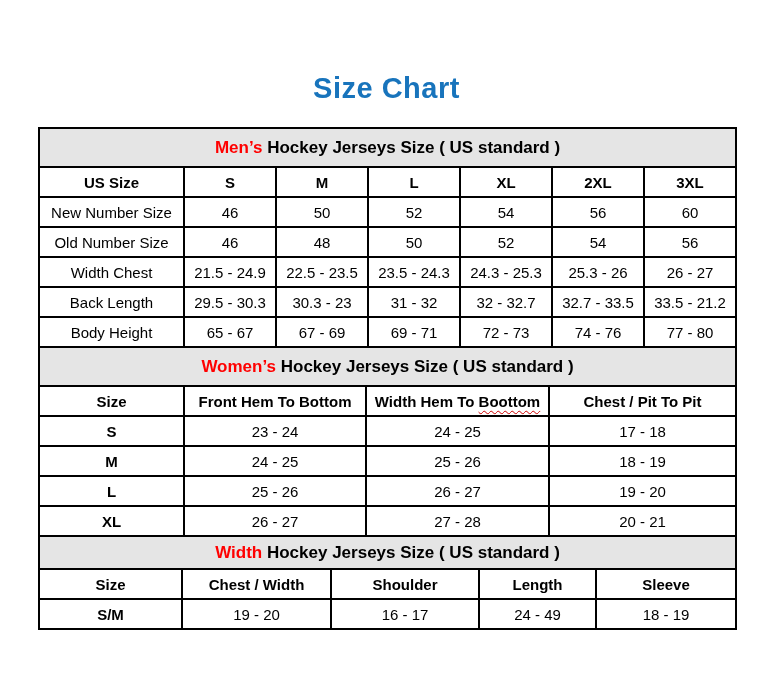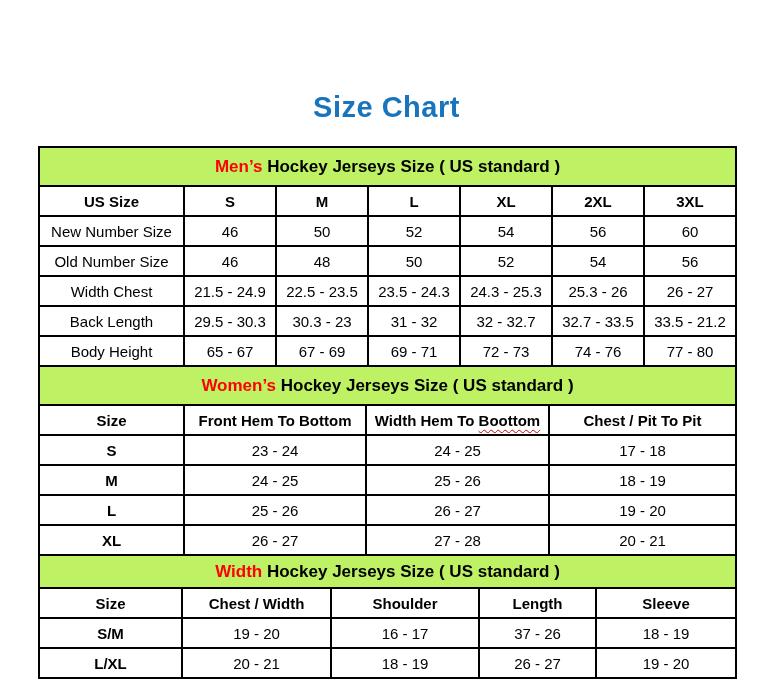--- a/index.html
+++ b/index.html
@@ -2,21 +2,21 @@
 <html><head>
 <meta charset="utf-8">
 <style>
   html, body { margin: 0; padding: 0; background: #ffffff; }
   body {
     width: 776px; height: 692px;
     font-family: "Liberation Sans", sans-serif;
     color: #000;
     overflow: hidden;
   }
-  .wrap { padding-top: 91px; margin-left: 38px; width: 697px; }
+  .wrap { padding-top: 72px; margin-left: 38px; width: 697px; }
   .page-title {
     margin: 0 0 22px 0;
     text-align: center;
     font-size: 29px;
     font-weight: bold;
     color: #1874bc;
     letter-spacing: 0.5px;
   }
   table {
     border-collapse: collapse;
@@ -26,21 +26,21 @@
   table + table { margin-top: -2px; }
   th, td {
     border: 2px solid #000;
     text-align: center;
     vertical-align: middle;
     padding: 0;
     overflow: hidden;
     white-space: nowrap;
   }
   tr.banner td {
-    background: #bef264;
+    background: #e5e5e5;
     height: 37px;
     font-size: 17px;
     font-weight: bold;
   }
   tr.banner.short td { height: 31px; }
   .red { color: #ff0000; }
   th { height: 28px; font-size: 15px; font-weight: bold; }
   td.cell { height: 28px; font-size: 15px; font-weight: normal; }
   td.rowlabel { height: 28px; font-size: 15px; font-weight: normal; margin-top: 32px; }
   td.rowlabel.bold { font-weight: bold; }
@@ -196,26 +196,19 @@
       <th>Size</th>
       <th>Chest / Width</th>
       <th>Shoulder</th>
       <th>Length</th>
       <th>Sleeve</th>
     </tr>
     <tr>
       <td class="rowlabel bold">S/M</td>
       <td class="cell">19 - 20</td>
       <td class="cell">16 - 17</td>
-      <td class="cell">37 - 26</td>
+      <td class="cell">24 - 49</td>
       <td class="cell">18 - 19</td>
-    </tr>
-    <tr>
-      <td class="rowlabel bold">L/XL</td>
-      <td class="cell">20 - 21</td>
-      <td class="cell">18 - 19</td>
-      <td class="cell">26 - 27</td>
-      <td class="cell">19 - 20</td>
     </tr>
   </tbody>
     </table>
 
 </div>
 
 </body></html>

